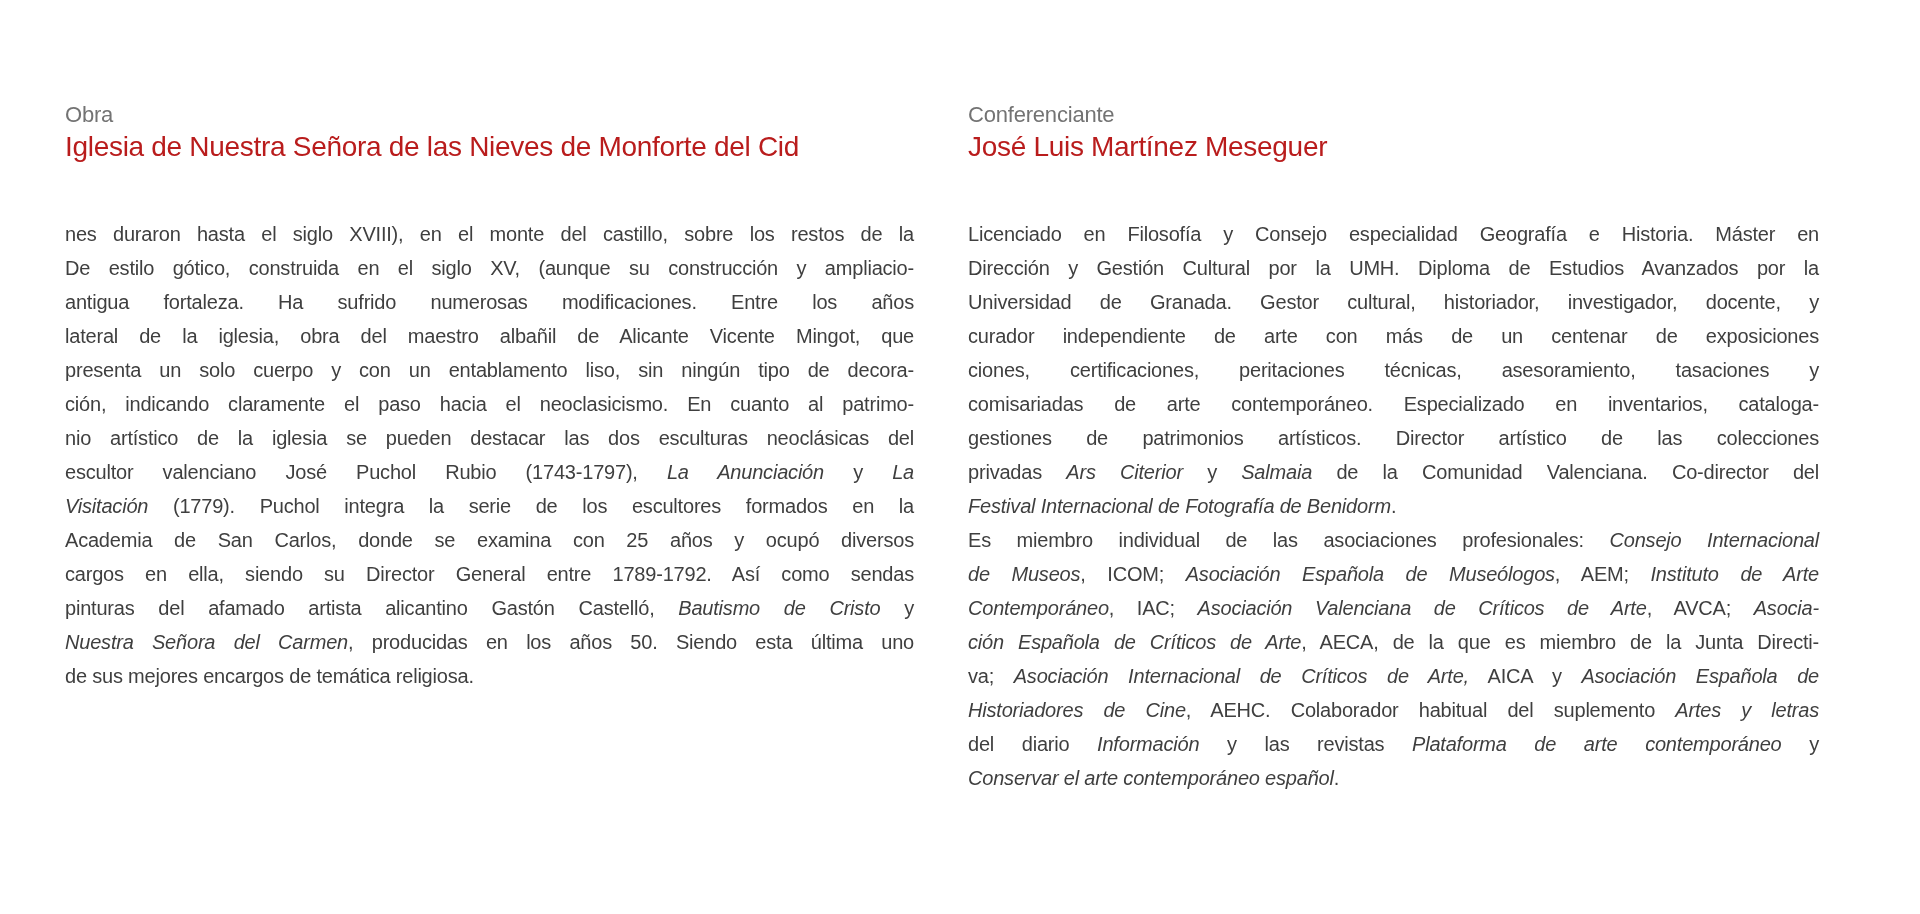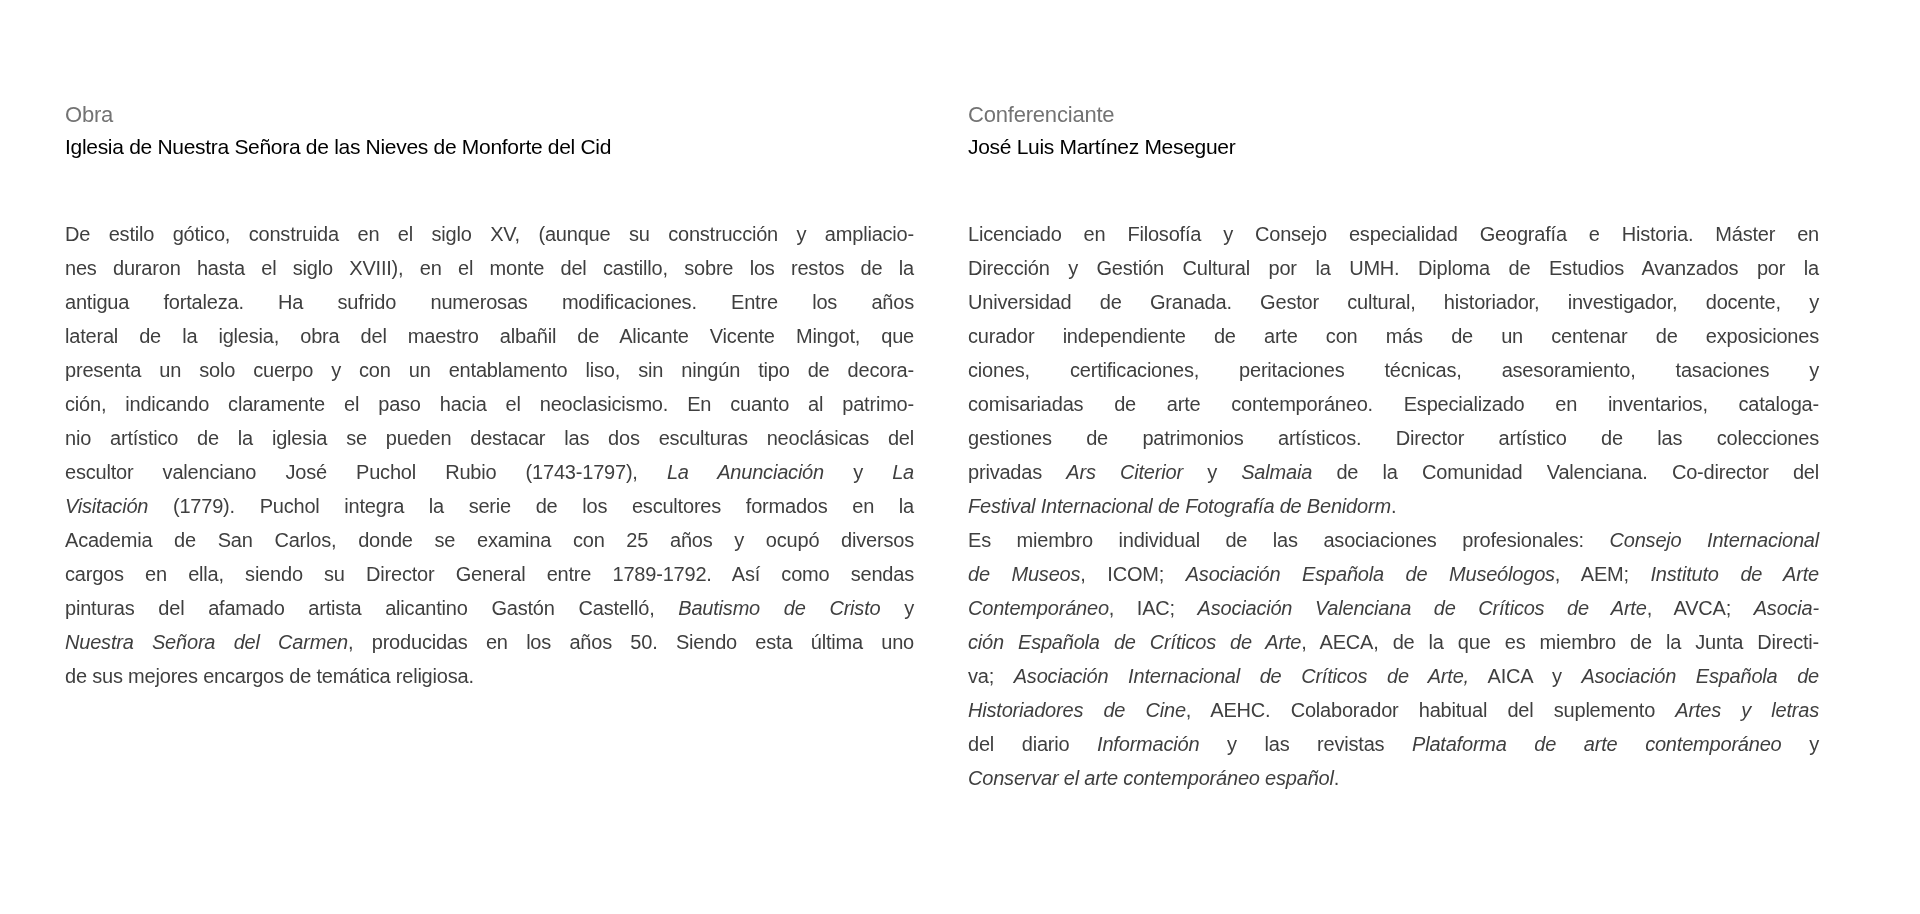--- a/index.html
+++ b/index.html
@@ -29,24 +29,24 @@
 
   .label {
     font-size: 22px;
     line-height: 30px;
     color: #737373;
     letter-spacing: -0.2px;
     font-weight: 300;
   }
   .title {
     margin: 0;
-    font-size: 21px;
+    font-size: 28px;
     line-height: 34px;
     font-weight: 400;
-    color: #000000;
+    color: #b91c1c;
     letter-spacing: -0.3px;
   }
   .body {
     margin-top: 53px;
     color: #3f3f3f;
     font-size: 20px;
     letter-spacing: -0.2px;
     font-weight: 300;
   }
   .para { margin: 0; }
@@ -66,22 +66,22 @@
 </head>
 <body>
 
 <div class="page">
 
   <section class="col col-left">
     <div class="label">Obra</div>
     <h1 class="title">Iglesia de Nuestra Señora de las Nieves de Monforte del Cid</h1>
     <div class="body">
         <div class="para">
+          <div class="line"><span>nes duraron hasta el siglo XVIII), en el monte del castillo, sobre los restos de la</span></div>
           <div class="line"><span>De estilo gótico, construida en el siglo XV, (aunque su construcción y ampliacio-</span></div>
-          <div class="line"><span>nes duraron hasta el siglo XVIII), en el monte del castillo, sobre los restos de la</span></div>
           <div class="line"><span>antigua fortaleza. Ha sufrido numerosas modificaciones. Entre los años</span></div>
           <div class="line"><span>lateral de la iglesia, obra del maestro albañil de Alicante Vicente Mingot, que</span></div>
           <div class="line"><span>presenta un solo cuerpo y con un entablamento liso, sin ningún tipo de decora-</span></div>
           <div class="line"><span>ción, indicando claramente el paso hacia el neoclasicismo. En cuanto al patrimo-</span></div>
           <div class="line"><span>nio artístico de la iglesia se pueden destacar las dos esculturas neoclásicas del</span></div>
           <div class="line"><span>escultor valenciano José Puchol Rubio (1743-1797), </span><em>La Anunciación</em><span> y </span><em>La</em></div>
           <div class="line"><em>Visitación</em><span> (1779). Puchol integra la serie de los escultores formados en la</span></div>
           <div class="line"><span>Academia de San Carlos, donde se examina con 25 años y ocupó diversos</span></div>
           <div class="line"><span>cargos en ella, siendo su Director General entre 1789-1792. Así como sendas</span></div>
           <div class="line"><span>pinturas del afamado artista alicantino Gastón Castelló, </span><em>Bautismo de Cristo</em><span> y</span></div>

